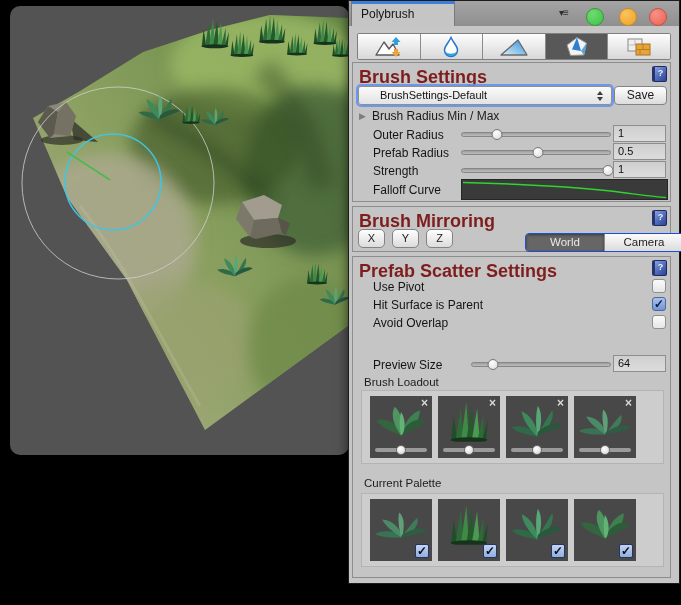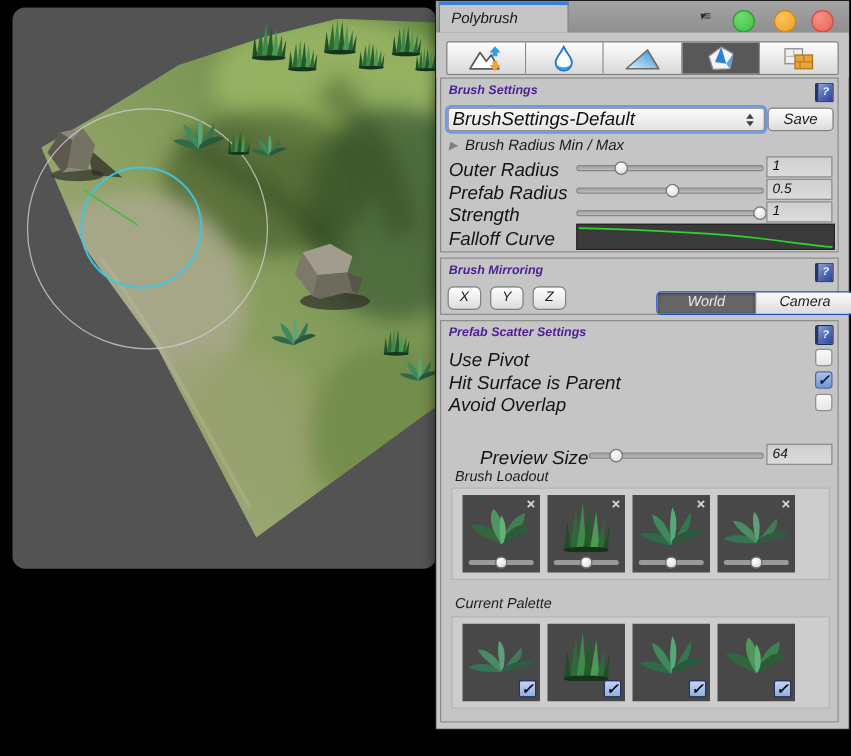--- a/index.html
+++ b/index.html
@@ -1,17 +1,17 @@
 <!DOCTYPE html>
 <html><head>
 <meta charset="utf-8">
 <style>
   html,body{margin:0;padding:0;background:#000;}
   .canvas{position:relative;width:681px;height:605px;background:#000;overflow:hidden;
-          font-family:"Liberation Sans",sans-serif;font-style:italic;-webkit-font-smoothing:antialiased;}
+          font-family:"Liberation Sans",sans-serif;-webkit-font-smoothing:antialiased;}
 
   
   .scene{position:absolute;left:10px;top:6px;width:339px;height:449px;background:#535353;
          border-radius:10px;box-shadow:0 5px 14px rgba(0,0,0,.9);overflow:hidden;}
   .scene svg{display:block;}
 
   
   .app-window{position:absolute;left:348px;top:0;width:332px;height:584px;background:#c6c6c6;
               border:1px solid #1c1c1c;box-sizing:border-box;box-shadow:2px 4px 12px rgba(0,0,0,.85);z-index:5;}
   .titlebar{position:absolute;left:0;top:0;right:0;height:25px;
@@ -27,42 +27,42 @@
 
   .toolbar-row{position:absolute;left:0;top:25px;right:0;height:36px;background:#c6c6c6;}
   .seg-control{position:absolute;left:8px;top:7px;width:312px;height:25px;display:flex;
                border:1px solid #7f7f7f;border-radius:2px;overflow:hidden;background:#d9d9d9;}
   .seg{flex:1;display:flex;align-items:center;justify-content:center;
        background:linear-gradient(#fdfdfd,#d8d8d8);border-right:1px solid #8b8b8b;cursor:pointer;}
   .seg:last-child{border-right:none;}
   .seg.selected{background:#585858;}
 
   .section{position:absolute;left:3px;width:319px;background:#c5c5c5;border:1px solid #8d8d8d;box-sizing:border-box;}
-  .sec-header{position:absolute;top:4px;left:6px;font-size:10px;font-weight:bold;color:#4c1d95;}
+  .sec-header{position:absolute;top:4px;left:6px;font-size:18px;font-weight:bold;color:#7f1d1d;}
   .help-icon{position:absolute;top:3px;right:3px;width:15px;height:16px;border-radius:2px;
              background:linear-gradient(135deg,#8ea3dd 0%,#5571bd 45%,#2c4193 100%);
              border:1px solid #1d2a60;border-left:3px solid #25336e;box-sizing:border-box;
              color:#eef2ff;font-size:9px;font-weight:bold;text-align:center;line-height:12px;cursor:pointer;}
 
   .dropdown{position:absolute;height:19px;background:linear-gradient(#fbfbfb,#e2e2e2);
             border:1px solid #8f8f8f;border-radius:3px;box-sizing:border-box;
-            font-size:15px;color:#111;line-height:17px;padding-left:3px;cursor:pointer;}
+            font-size:11px;color:#111;line-height:17px;padding-left:21px;cursor:pointer;}
   .dropdown.focused{box-shadow:0 0 0 2px rgba(98,146,238,.9);}
   .dd-arrow{position:absolute;right:7px;top:3px;width:7px;height:12px;}
   .dd-arrow i{position:absolute;left:0;width:0;height:0;border-left:3.5px solid transparent;border-right:3.5px solid transparent;}
   .dd-arrow i.up{top:1px;border-bottom:4px solid #3c3c3c;}
   .dd-arrow i.dn{bottom:1px;border-top:4px solid #3c3c3c;}
 
   .push-btn{position:absolute;background:linear-gradient(#fefefe,#dcdcdc);border:1px solid #838383;
             border-radius:4px;box-sizing:border-box;font-size:12px;color:#1b1b1b;text-align:center;cursor:pointer;}
 
   .foldout{position:absolute;left:6px;font-size:12px;color:#1a1a1a;cursor:pointer;}
   .foldout .tri{color:#7d7d7d;font-size:9px;margin-right:6px;vertical-align:1px;}
 
-  .row-label{position:absolute;left:6px;font-size:15px;color:#141414;}
+  .row-label{position:absolute;left:20px;font-size:12px;color:#141414;}
   .slider{position:absolute;height:18px;cursor:pointer;}
   .slider .track{position:absolute;left:0;right:0;top:7px;height:5px;border:1px solid #868686;border-radius:3px;
                  background:linear-gradient(#9e9e9e,#bdbdbd);box-sizing:border-box;}
   .slider .thumb{position:absolute;top:3.5px;width:11px;height:11px;border-radius:50%;
                  background:radial-gradient(circle at 38% 32%,#ffffff,#d6d6d6);border:1px solid #787878;
                  box-sizing:border-box;transform:translateX(-50%);}
   .num-field{position:absolute;right:4px;width:53px;height:17px;background:linear-gradient(#cfcfcf,#dcdcdc);
              border:1px solid #8e8e8e;box-sizing:border-box;font-size:11px;color:#111;
              line-height:15px;padding-left:4px;cursor:text;}
 
@@ -319,21 +319,21 @@
       <div class="row-label" style="top:23px;">Use Pivot</div>
       <div class="checkbox off" style="top:22px;"></div>
 
       <div class="row-label" style="top:41px;">Hit Surface is Parent</div>
       <div class="checkbox on" style="top:40px;"><span>✓</span></div>
 
       <div class="row-label" style="top:59px;">Avoid Overlap</div>
       <div class="checkbox off" style="top:58px;"></div>
 
 
-      <div class="row-label" style="top:101px;margin-left:25px;">Preview Size</div>
+      <div class="row-label" style="top:101px;">Preview Size</div>
       <div class="slider" style="top:98px;left:118px;width:140px;">
         <div class="track"></div>
           <div class="thumb" style="left: 16%;"></div>
       </div>
       <div class="num-field" style="top:98px;">64</div>
 
       <div class="strip-label" style="top:119px;">Brush Loadout</div>
       <div class="thumb-strip" style="top:133px;">
         <div class="thumb">
           <svg class="plant" width="54" height="40" viewBox="0 0 60 44">

